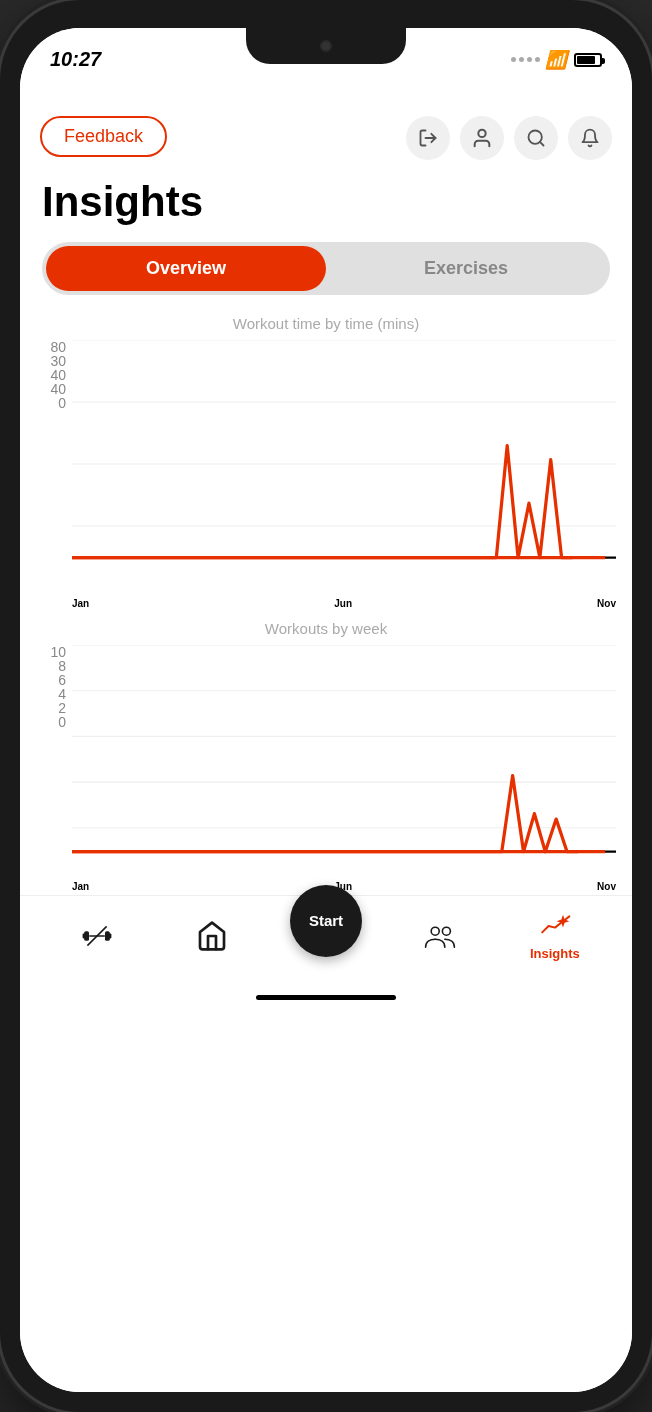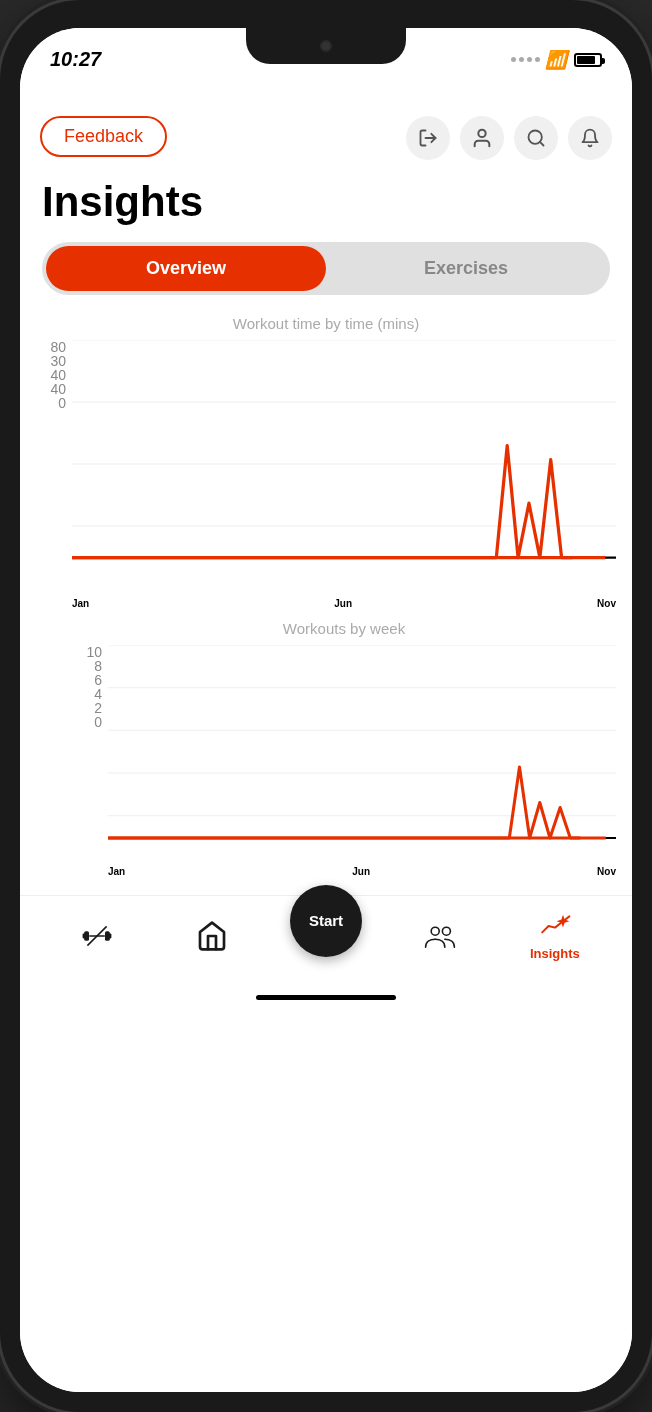--- a/index.html
+++ b/index.html
@@ -361,21 +361,21 @@
             </svg>
             <div class="x-axis-labels">
               <span>Jan</span>
               <span>Jun</span>
               <span>Nov</span>
             </div>
           </div>
         </div>
       </div>
 
-      <div class="chart-section" style="padding-top:10px;margin-left:36px;">
+      <div class="chart-section" style="padding-top:10px;">
         <div class="chart-title">Workouts by week</div>
         <div class="chart-container" style="height:240px;">
           <div class="y-axis">
             <span class="y-label">10</span>
             <span class="y-label">8</span>
             <span class="y-label">6</span>
             <span class="y-label">4</span>
             <span class="y-label">2</span>
             <span class="y-label">0</span>
           </div>

